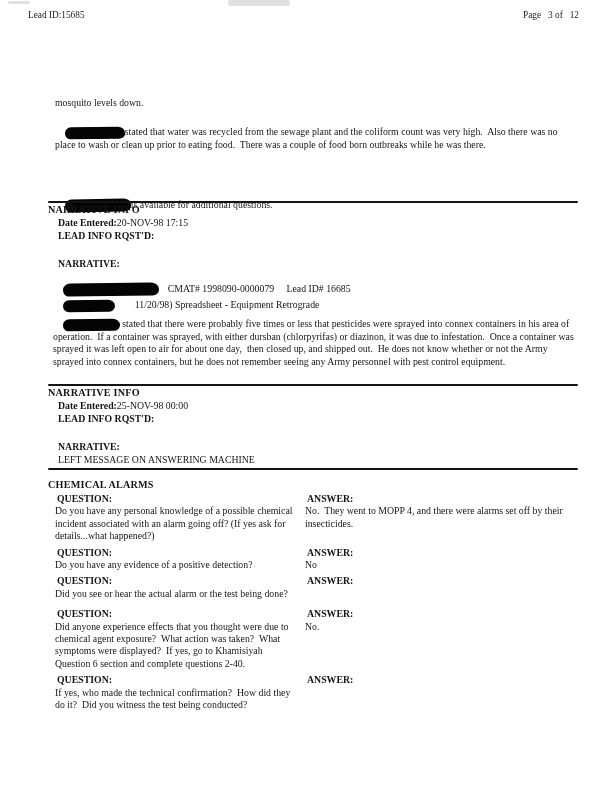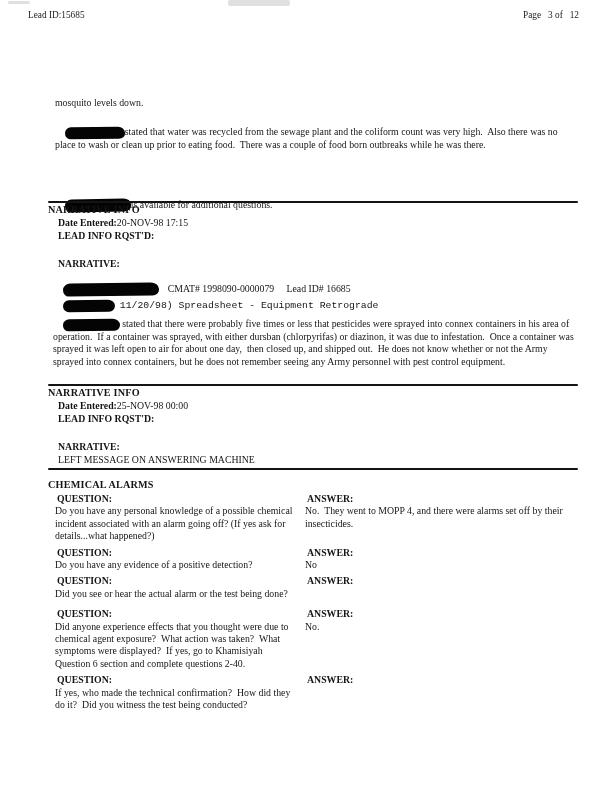--- a/index.html
+++ b/index.html
@@ -59,21 +59,21 @@
   <div class="abs divider" style="left:48px;top:201px;width:530px;"></div>
   <div class="abs heading" style="left:48px;top:204px;">NARRATIVE INFO</div>
   <div class="abs t" style="left:58px;top:217px;"><span class="b">Date Entered:</span><span>20-NOV-98 17:15</span></div>
   <div class="abs t b" style="left:58px;top:230px;">LEAD INFO RQST'D:</div>
   <div class="abs t b" style="left:58px;top:258px;">NARRATIVE:</div>
 
   <div class="abs t" style="left:53px;top:271px;">
     <span class="redact r3"></span><span style="margin-left:9px;text-align:right;">CMAT# 1998090-0000079     Lead ID# 16685</span>
   </div>
   <div class="abs t" style="left:53px;top:287px;">
-    <span class="redact r4"></span><span style="margin-left:5px;font-family:Liberation Mono, monospace;">11/20/98) Spreadsheet - Equipment Retrograde</span>
+    <span class="redact r4"></span><span style="margin-left:20px;">11/20/98) Spreadsheet - Equipment Retrograde</span>
   </div>
 
   <div class="abs t" style="left:53px;top:306px;width:524px;">
     <span class="redact r5"></span><span> stated that there were probably five times or less that pesticides were sprayed into connex containers in his area of operation.  If a container was sprayed, with either dursban (chlorpyrifas) or diazinon, it was due to infestation.  Once a container was sprayed it was left open to air for about one day,  then closed up, and shipped out.  He does not know whether or not the Army sprayed into connex containers, but he does not remember seeing any Army personnel with pest control equipment.</span>
   </div>
 
   <div class="abs divider" style="left:48px;top:384px;width:530px;"></div>
   <div class="abs heading" style="left:48px;top:387px;">NARRATIVE INFO</div>
   <div class="abs t" style="left:58px;top:400px;"><span class="b">Date Entered:</span><span>25-NOV-98 00:00</span></div>
   <div class="abs t b" style="left:58px;top:413px;">LEAD INFO RQST'D:</div>

